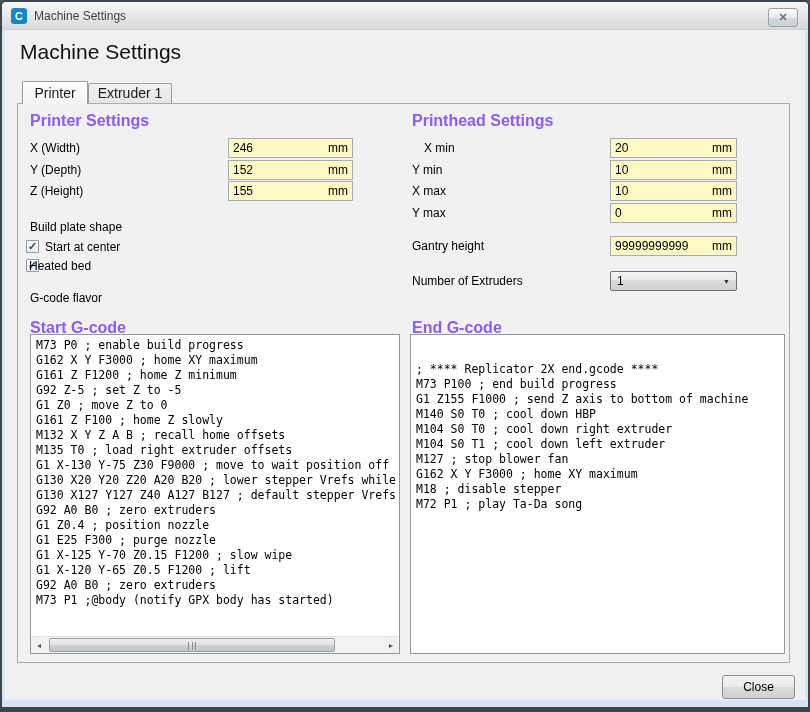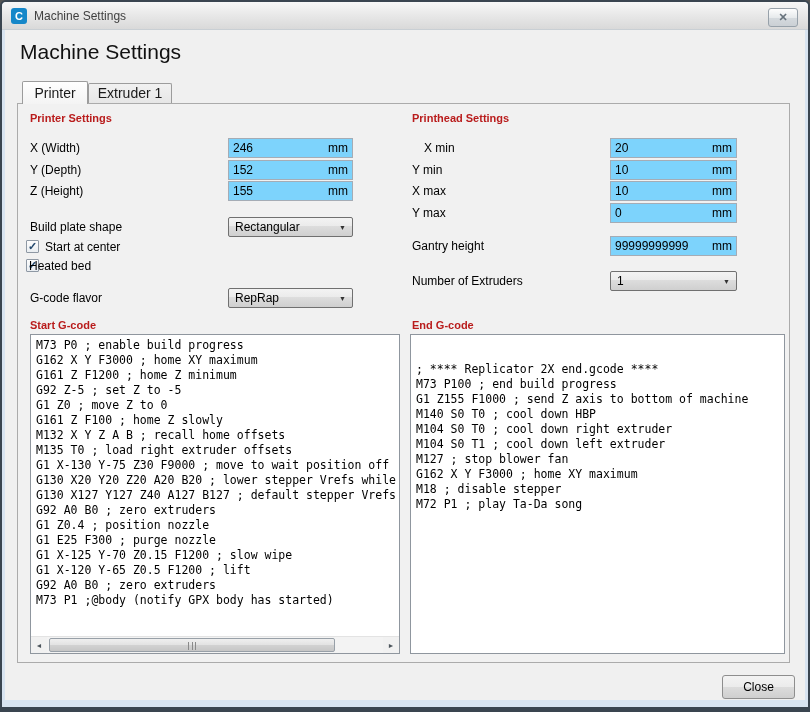--- a/index.html
+++ b/index.html
@@ -41,24 +41,24 @@
   .tab { position:absolute; font-size:14px; color:#1A1A1A; text-align:center;
          border:1px solid #9C9C9C; border-bottom:none; border-radius:2px 2px 0 0; cursor:pointer; }
   .tab-active { left:17px; top:51px; width:66px; height:23px; line-height:22px;
                 background:linear-gradient(#FFFFFF,#F4F4F4); z-index:3; }
   .tab-inactive { left:83px; top:53px; width:84px; height:28px; line-height:19px;
                   background:linear-gradient(#F1F1F1,#E2E2E2); z-index:1; }
 
   .tab-frame { position:absolute; left:12px; top:73px; width:773px; height:560px;
                border:1px solid #ABABAB; background:#F1F1F1; z-index:2; }
 
-  .sec-title { position:absolute; font-size:11px; font-weight:bold; color:#b91c1c; z-index:4; }
+  .sec-title { position:absolute; font-size:16px; font-weight:bold; color:#8b5cf6; z-index:4; }
   .lbl { position:absolute; font-size:12px; color:#000; line-height:20px; z-index:4; }
 
-  .ibox { position:absolute; height:20px; background:#7dd3fc; border:1px solid #A5ACB5;
+  .ibox { position:absolute; height:20px; background:#fef9c3; border:1px solid #A5ACB5;
           display:flex; align-items:center; z-index:4; }
   .ibox input { flex:1; min-width:0; border:none; outline:none; background:transparent;
                 font-family:"Liberation Sans",sans-serif; font-size:12px; padding-left:4px; color:#000; }
   .unit { font-size:12px; color:#000; padding-right:4px; }
   .w-left { left:223px; width:125px; }
   .w-right { left:605px; width:127px; }
 
   .dd { position:absolute; height:20px; border:1px solid #707070; border-radius:2px;
         background:linear-gradient(#F3F3F3,#EBEBEB 45%,#DDDDDD 46%,#CFCFCF);
         display:flex; align-items:center; justify-content:space-between;
@@ -140,40 +140,32 @@
         <span class="unit">mm</span>
       </span>
 
       <span class="lbl" style="left:25px; top:151px;">Z (Height)</span>
       <span class="ibox w-left" style="top:151px;">
         <input value="155" style="">
         <span class="unit">mm</span>
       </span>
 
       <span class="lbl" style="left:25px; top:187px;">Build plate shape</span>
-      <div class="dd w-left" style="top:187px;">
-        <span>Rectangular</span>
-        <span class="arrow">▼</span>
-      </div>
 
       <div class="cb" style="left:21px; top:210px;">
         <span>✓</span>
       </div>
       <span class="lbl" style="left:40px; top:207px;">Start at center</span>
 
       <div class="cb" style="left:21px; top:229px;">
         <span>✓</span>
       </div>
       <span class="lbl" style="left:24px; top:226px;">Heated bed</span>
 
       <span class="lbl" style="left:25px; top:258px;">G-code flavor</span>
-      <div class="dd w-left" style="top:258px;">
-        <span>RepRap</span>
-        <span class="arrow">▼</span>
-      </div>
 
       <div class="sec-title" style="left:407px; top:82px;">Printhead Settings</div>
 
       <span class="lbl" style="left:407px; top:108px;margin-left:12px;">X min</span>
       <span class="ibox w-right" style="top:108px;">
         <input value="20" style="">
         <span class="unit">mm</span>
       </span>
 
       <span class="lbl" style="left:407px; top:130px;">Y min</span>

